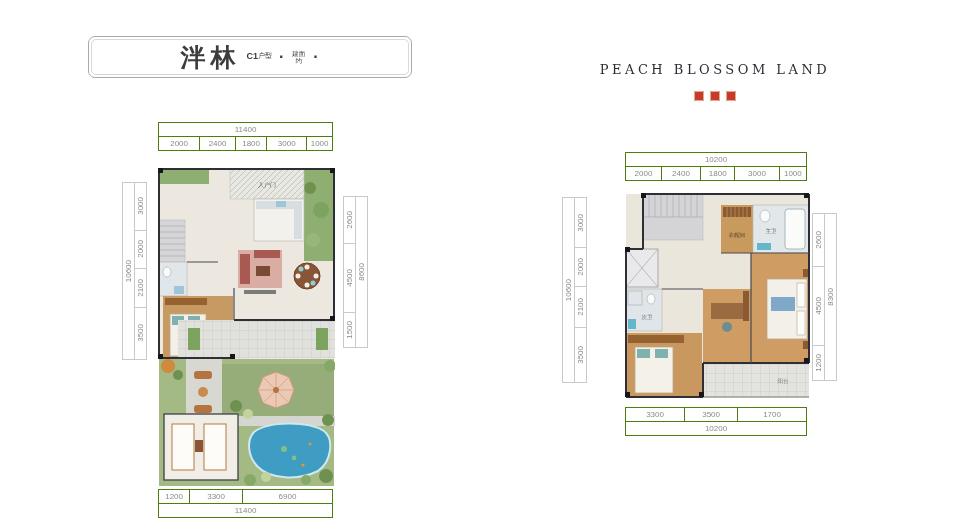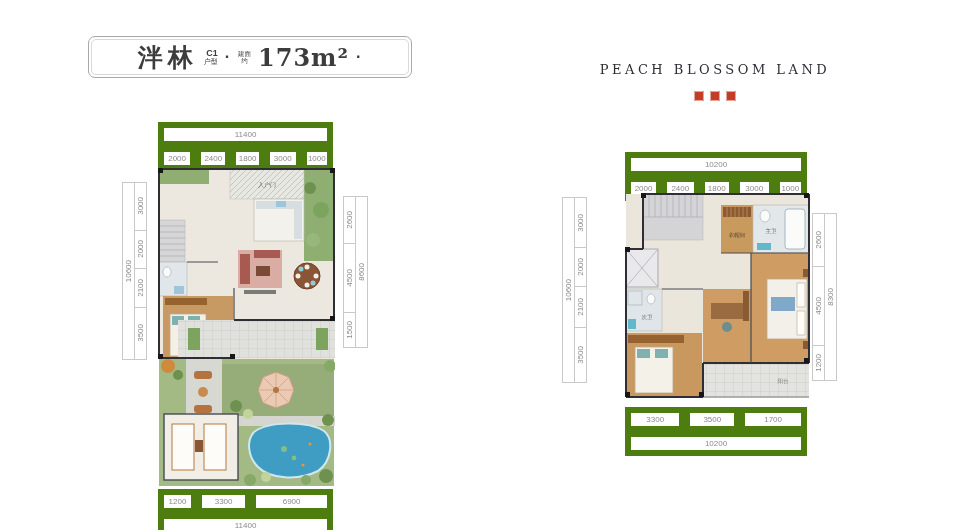--- a/index.html
+++ b/index.html
@@ -9,38 +9,38 @@
   
   .title-card{position:absolute;left:88px;top:36px;width:322px;height:40px;
     border:1px solid #a9a9a9;border-radius:7px;display:flex;align-items:center;
     justify-content:center;gap:6px;background:#fff;}
   .title-card::before{content:"";position:absolute;inset:2px;border:1px solid #d8d8d8;
     border-radius:5px;pointer-events:none;}
   .t-serif{font-family:"DejaVu Serif","Liberation Serif",serif;}
   .t-main{font-size:25px;letter-spacing:5px;font-weight:600;}
   .t-area{font-size:24px;font-weight:600;letter-spacing:1px;}
   .t-dot{font-size:16px;font-weight:bold;margin:0 1px;}
-  .t-stack{display:flex;flex-direction:column;align-items:flex-end;line-height:1.05;}
+  .t-stack{display:flex;flex-direction:row;align-items:flex-start;line-height:1.05;}
   .t-stack .top{font-size:9px;font-weight:600;}
   .t-stack .bot{font-size:7px;}
   .t-tiny{width:15px;font-size:6.5px;line-height:1.15;text-align:center;word-break:break-all;}
 
   
   .brand{position:absolute;left:585px;top:62px;width:260px;text-align:center;}
   .brand-name{font-family:"DejaVu Serif","Liberation Serif",serif;font-size:13px;
     letter-spacing:3.5px;color:#2d2d36;}
   .seals{margin-top:14px;display:flex;justify-content:center;gap:6px;}
   .seal{width:10px;height:10px;background:#c43b28;border-radius:1px;
     box-shadow:inset 0 0 0 1px rgba(255,255,255,.55), inset 0 0 0 3px rgba(196,59,40,1);}
 
   
   .dimg{position:absolute;font-size:8px;color:#8a8a8a;}
   .dim-row{display:flex;width:100%;}
   .dim-row + .dim-row{margin-top:-1px;}
-  .dc{border:6px solid #4d7c0f;height:13px;display:flex;align-items:center;
+  .dc{border:1px solid #4d7c0f;height:13px;display:flex;align-items:center;
     justify-content:center;background:#fff;min-width:0;overflow:visible;white-space:nowrap;}
   .dc + .dc{margin-left:-1px;}
   .dim-cols{display:flex;height:100%;}
   .dim-col{display:flex;flex-direction:column;width:13px;height:100%;}
   .dim-col + .dim-col{margin-left:-1px;}
   .dcv{border:1px solid #c9c9c9;display:flex;align-items:center;justify-content:center;
     background:#fff;min-height:0;}
   .dcv + .dcv{margin-top:-1px;}
   .vtxt{writing-mode:vertical-rl;transform:rotate(180deg);white-space:nowrap;
     font-size:8px;color:#8a8a8a;}
@@ -52,21 +52,20 @@
 <body>
 
 <div class="title-card">
   <span class="t-serif t-main">泮林</span>
   <span class="t-stack">
     <span class="top">C1</span>
     <span class="bot">户型</span>
   </span>
   <span class="t-dot">·</span>
   <span class="t-tiny">建面约</span>
-  <span class="t-serif t-area">173m²</span>
   <span class="t-dot">·</span>
 </div>
 
 <div class="brand">
   <div class="brand-name">PEACH BLOSSOM LAND</div>
   <div class="seals">
     <span class="seal"></span>
     <span class="seal"></span>
     <span class="seal"></span>
   </div>

